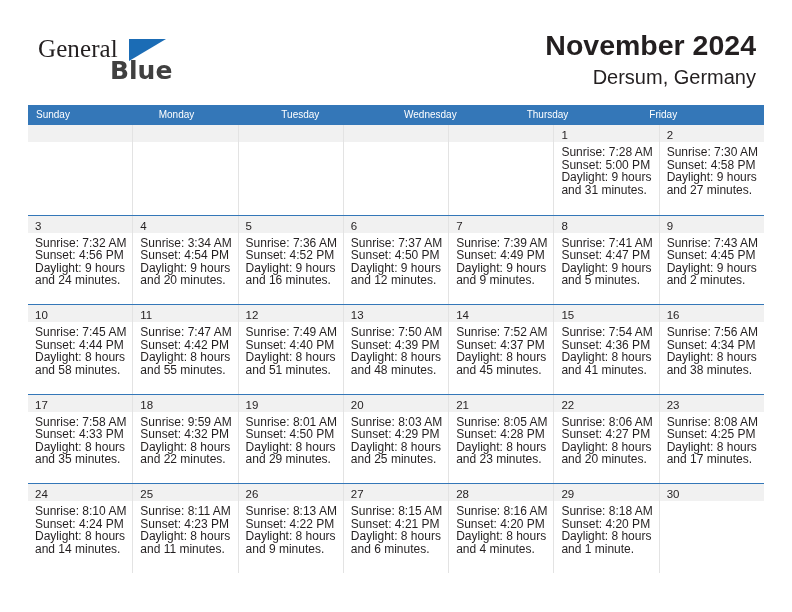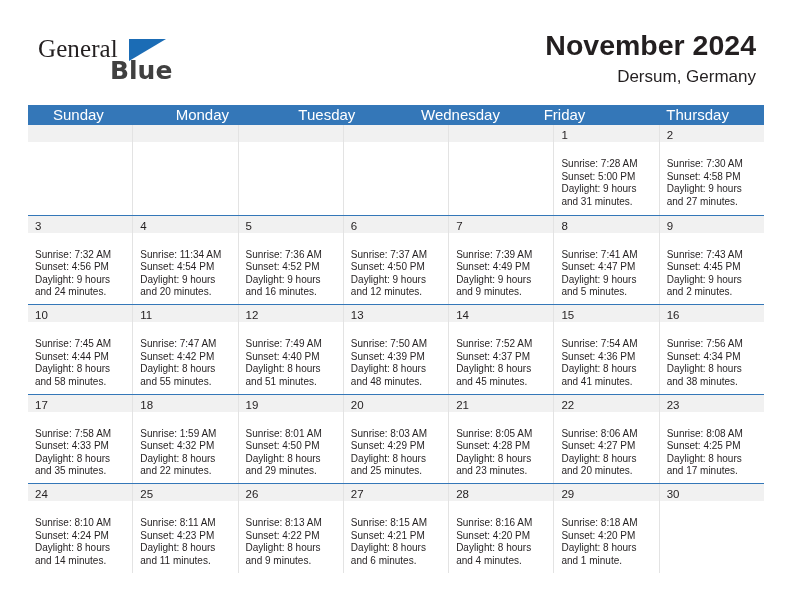--- a/index.html
+++ b/index.html
@@ -76,21 +76,21 @@
   .cal-title {
     font-size: 28.5px;
     font-weight: 700;
     color: #231f20;
     line-height: 34px;
     white-space: nowrap;
     font-family: "Liberation Sans", sans-serif;
   }
   .cal-subtitle {
     margin-top: 6px;
-    font-size: 17px;
+    font-size: 20px;
     font-weight: 400;
     color: #231f20;
     line-height: 18px;
     white-space: nowrap;
   }
 
   
   .calendar {
     position: absolute;
     left: 28px;
@@ -99,26 +99,25 @@
   }
   .dow-row {
     display: flex;
     width: 100%;
     background: #3477b8;
     height: 20px;
   }
   .dow {
     flex: 1 1 0;
     color: #ffffff;
-    font-size: 15px;
+    font-size: 10px;
     line-height: 20px;
     padding-left: 8px;
     box-sizing: border-box;
     white-space: nowrap;
-    margin-left: 17px;
   }
 
   .week {
     display: flex;
     width: 100%;
     border-top: 1.6px solid #3477b8;
     height: 89.5px;
     box-sizing: border-box;
   }
   .week:first-of-type {
@@ -143,22 +142,22 @@
   .day.empty .day-num-band {
     background: #f1f1f1;
   }
   .day-num {
     font-size: 11.5px;
     color: #231f20;
     line-height: 17px;
     padding-left: 7px;
   }
   .day-info {
-    padding: 16px 6px 0 7px;
-    font-size: 10px;
+    padding: 4px 6px 0 7px;
+    font-size: 12px;
     line-height: 12.55px;
     color: #231f20;
   }
   .day-info div {
     white-space: nowrap;
   }
 </style>
 </head>
 <body>
 
@@ -179,22 +178,22 @@
 
   </div>
 
   <div class="calendar">
 
     <div class="dow-row">
       <div class="dow">Sunday</div>
       <div class="dow">Monday</div>
       <div class="dow">Tuesday</div>
       <div class="dow">Wednesday</div>
+      <div class="dow">Thursday</div>
       <div class="dow">Friday</div>
-      <div class="dow">Thursday</div>
     </div>
 
     <div id="weeks-container">
         <div class="week">
           <div class="day empty">
             <div class="day-num-band"><span class="day-num"></span></div>
           </div>
           <div class="day empty">
             <div class="day-num-band"><span class="day-num"></span></div>
           </div>
@@ -232,21 +231,21 @@
             <div class="day-info">
               <div>Sunrise: 7:32 AM</div>
               <div>Sunset: 4:56 PM</div>
               <div>Daylight: 9 hours</div>
               <div>and 24 minutes.</div>
             </div>
           </div>
           <div class="day">
             <div class="day-num-band"><span class="day-num">4</span></div>
             <div class="day-info">
-              <div>Sunrise: 11:34 AM</div>
+              <div>Sunrise: 3:34 AM</div>
               <div>Sunset: 4:54 PM</div>
               <div>Daylight: 9 hours</div>
               <div>and 20 minutes.</div>
             </div>
           </div>
           <div class="day">
             <div class="day-num-band"><span class="day-num">5</span></div>
             <div class="day-info">
               <div>Sunrise: 7:36 AM</div>
               <div>Sunset: 4:52 PM</div>
@@ -362,21 +361,21 @@
             <div class="day-info">
               <div>Sunrise: 7:58 AM</div>
               <div>Sunset: 4:33 PM</div>
               <div>Daylight: 8 hours</div>
               <div>and 35 minutes.</div>
             </div>
           </div>
           <div class="day">
             <div class="day-num-band"><span class="day-num">18</span></div>
             <div class="day-info">
-              <div>Sunrise: 1:59 AM</div>
+              <div>Sunrise: 9:59 AM</div>
               <div>Sunset: 4:32 PM</div>
               <div>Daylight: 8 hours</div>
               <div>and 22 minutes.</div>
             </div>
           </div>
           <div class="day">
             <div class="day-num-band"><span class="day-num">19</span></div>
             <div class="day-info">
               <div>Sunrise: 8:01 AM</div>
               <div>Sunset: 4:50 PM</div>

